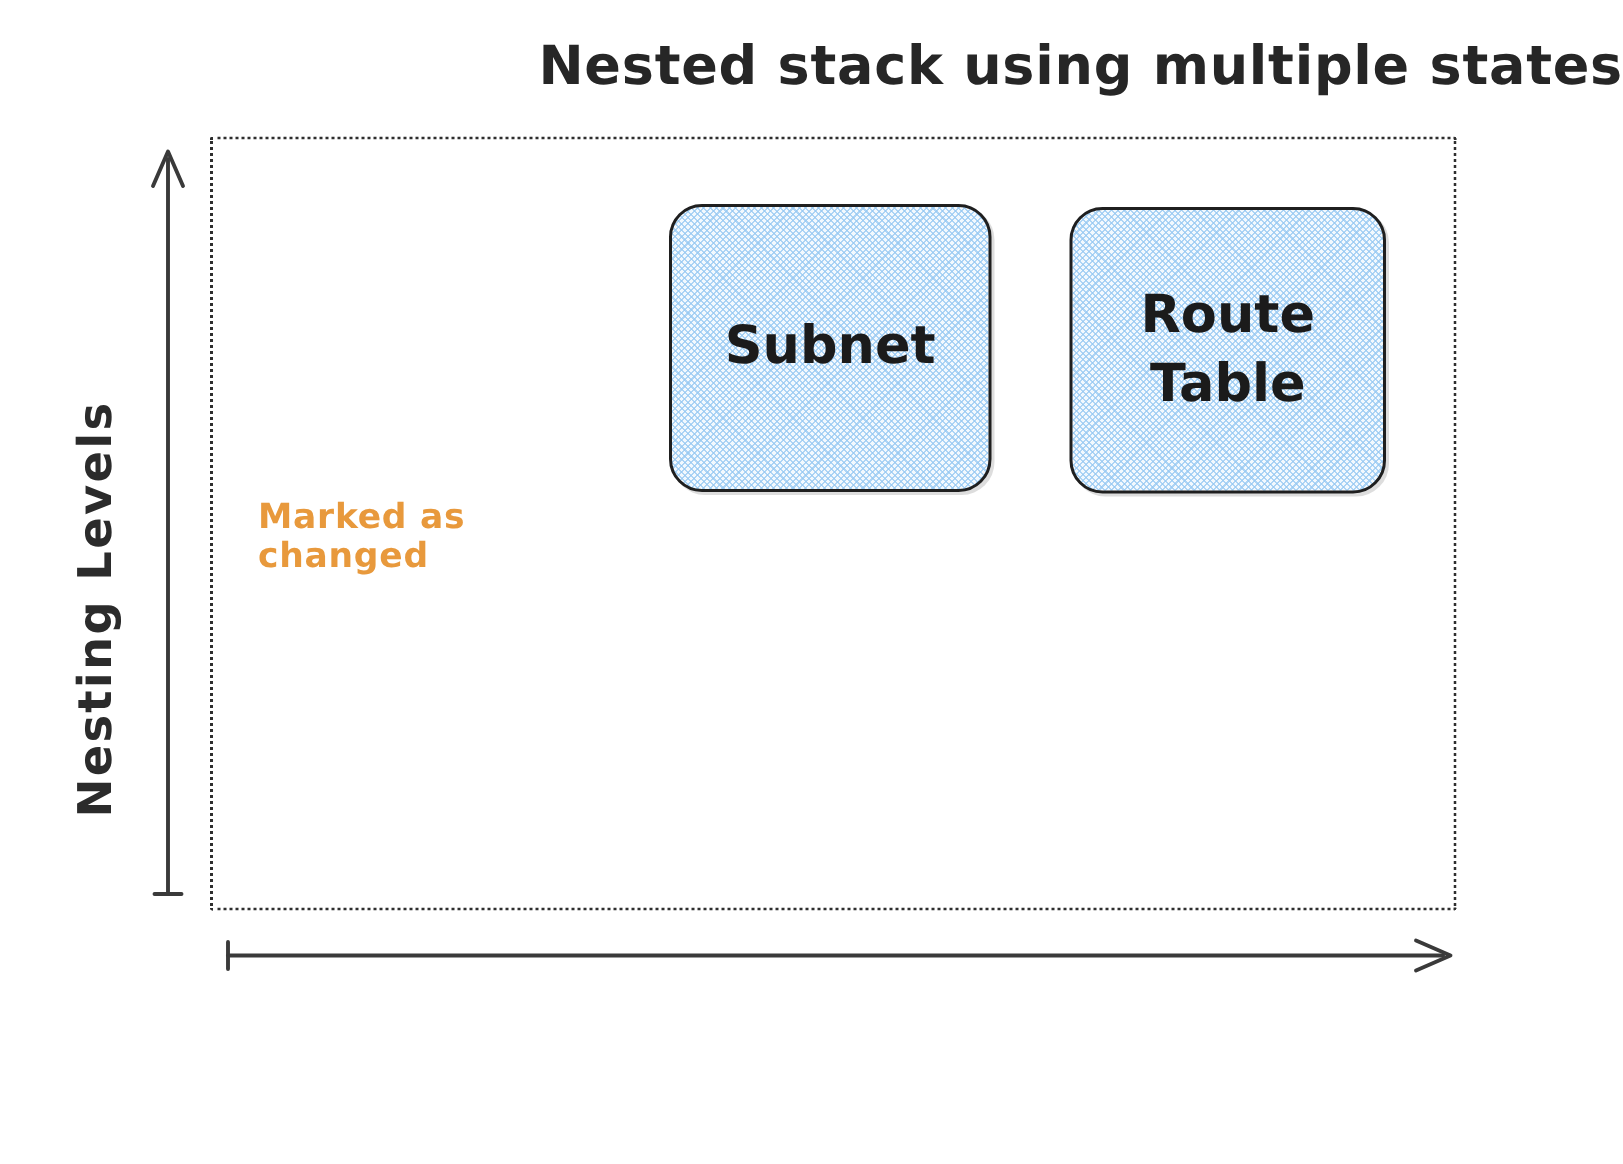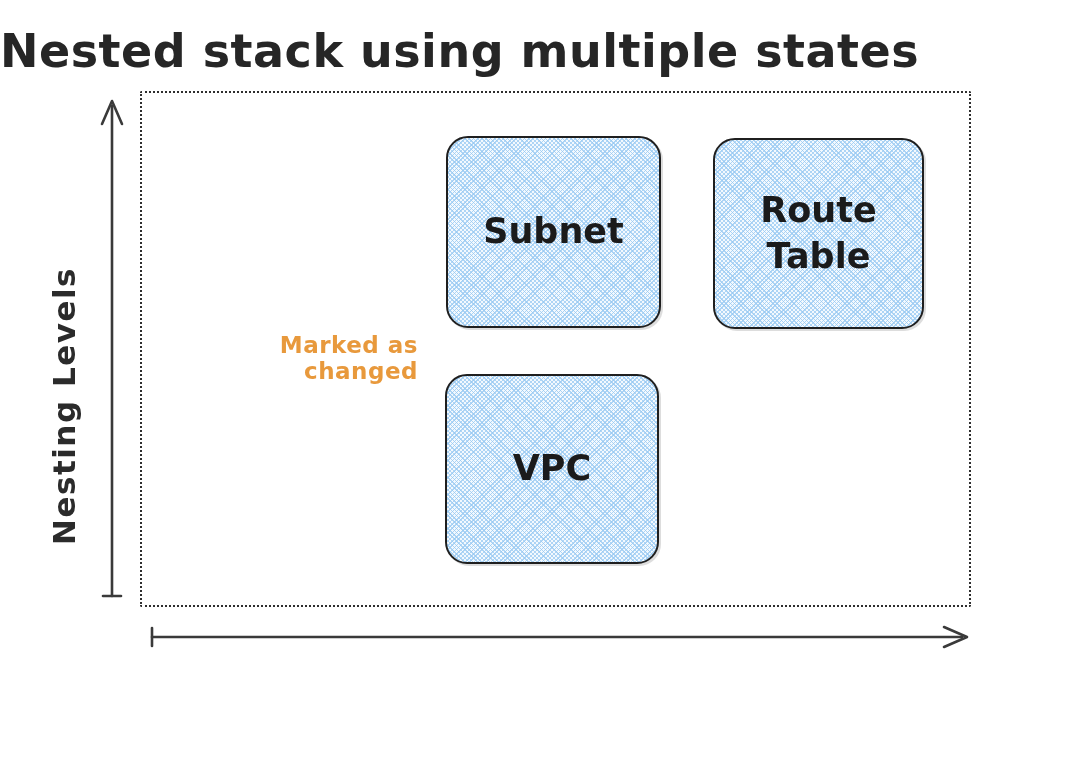--- a/index.html
+++ b/index.html
@@ -14,22 +14,22 @@
     height: 776px;
     background: #ffffff;
     overflow: hidden;
     color: #242424;
   }
   .title {
     position: absolute;
     left: 0;
     right: 0;
     top: 24px;
-    text-align: left;
-    font-size: 46px;
+    text-align: right;
+    font-size: 36px;
     font-weight: 600;
     letter-spacing: 0.5px;
     color: #262626;
   }
   .boundary {
     position: absolute;
     left: 140px;
     top: 91px;
     width: 827px;
     height: 512px;
@@ -86,21 +86,21 @@
   }
   .box-igw    { left: 189px; top: 137px; width: 209px; height: 187px; }
   .box-subnet { left: 446px; top: 136px; width: 211px; height: 188px; align-items: center; }
   .box-route  { left: 713px; top: 138px; width: 207px; height: 187px; }
   .box-vpc    { left: 445px; top: 374px; width: 210px; height: 186px; }
   .changed-note {
     position: absolute;
     left: 172px;
     top: 332px;
     width: 246px;
-    text-align: right;
+    text-align: left;
     font-size: 23px;
     font-weight: 700;
     letter-spacing: 0.5px;
     color: #e8993c;
   }
   .x-caption {
     position: absolute;
     left: 0;
     right: 0;
     top: 654px;
@@ -139,18 +139,15 @@
   <div class="changed-note">Marked as changed</div>
 
   <div class="box box-subnet fill-blue">
     <span class="box-label">Subnet</span>
   </div>
 
   <div class="box box-route fill-blue">
     <span class="box-label">Route Table</span>
   </div>
 
-  <div class="box box-vpc fill-blue">
-    <span class="box-label">VPC</span>
-  </div>
 
 
 </div>
 
 </body></html>

